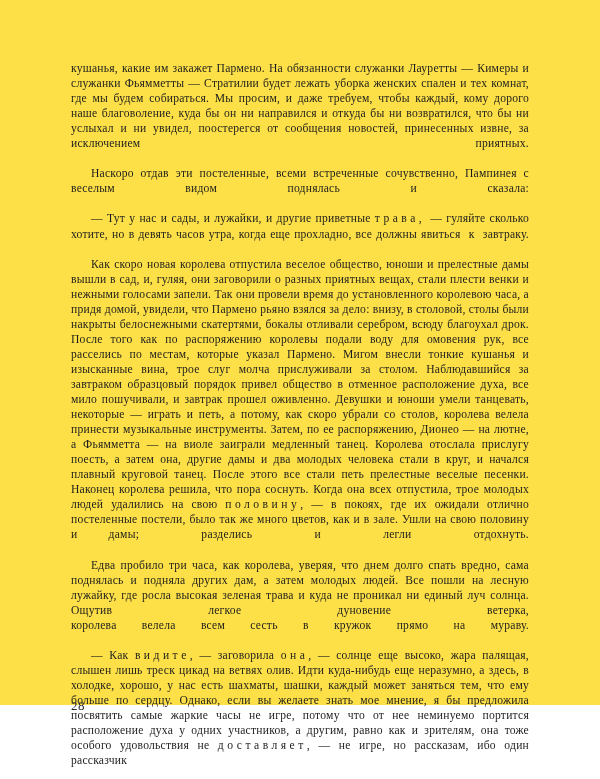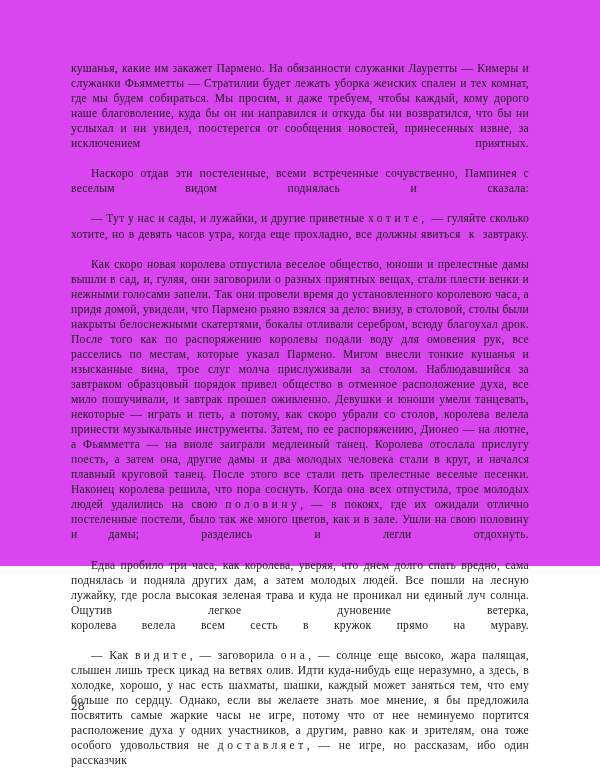--- a/index.html
+++ b/index.html
@@ -14,22 +14,22 @@
     overflow: hidden;
     font-family: "Liberation Serif", "DejaVu Serif", serif;
     color: #1b1b1b;
     -webkit-font-smoothing: antialiased;
   }
 
   .page {
     position: absolute;
     left: 0; top: 0;
     width: 600px;
-    height: 566px;
-    background: #d946ef;
+    height: 705px;
+    background: #fde047;
   }
 
   .text-block {
     position: absolute;
     left: 71px;
     top: 61px;
     width: 458px;
   }
 
   .para {
@@ -75,21 +75,21 @@
 <body>
 
 <div class="page">
 
   <div class="text-block">
 
     <p class="para no-indent"><span>кушанья, какие им закажет Пармено. На обязанности служанки Лауретты&nbsp;— Кимеры и служанки Фьямметты&nbsp;— Стратилии будет лежать уборка женских спален и тех комнат, где мы будем собираться. Мы просим, и даже требуем, чтобы каждый, кому дорого наше благоволение, куда бы он ни направился и откуда бы ни возвратился, что бы ни услыхал и ни увидел, поостерегся от сообщения новостей, принесенных извне, за исключением&nbsp;&nbsp;приятных.</span></p>
 
     <p class="para"><span>Наскоро отдав эти постеленные, всеми встреченные сочувственно, Пампинея с веселым видом поднялась и сказала:</span></p>
 
-    <p class="para tight"><span>—&nbsp;Тут у нас и сады, и лужайки, и другие приветные <span class="sp">хотите</span>,&nbsp; — гуляйте сколько хотите, но в девять часов утра, когда еще прохладно, все должны явиться&nbsp;&nbsp;к&nbsp;&nbsp;завтраку.</span></p>
+    <p class="para tight"><span>—&nbsp;Тут у нас и сады, и лужайки, и другие приветные <span class="sp">трава</span>,&nbsp; — гуляйте сколько хотите, но в девять часов утра, когда еще прохладно, все должны явиться&nbsp;&nbsp;к&nbsp;&nbsp;завтраку.</span></p>
 
     <p class="para"><span>Как скоро новая королева отпустила веселое общество, юноши и прелестные дамы вышли в сад, и, гуляя, они заговорили о разных приятных вещах, стали плести венки и нежными голосами запели. Так они провели время до установленного королевою часа, а придя домой, увидели, что Пармено рьяно взялся за дело: внизу, в столовой, столы были накрыты белоснежными скатертями, бокалы отливали серебром, всюду благоухал дрок. После того как по распоряжению королевы подали воду для омовения рук, все расселись по местам, которые указал Пармено. Мигом внесли тонкие кушанья и изысканные вина, трое слуг молча прислуживали за столом. Наблюдавшийся за завтраком образцовый порядок привел общество в отменное расположение духа, все мило пошучивали, и завтрак прошел оживленно. Девушки и юноши умели танцевать, некоторые&nbsp;— играть и петь, а потому, как скоро убрали со столов, королева велела принести музыкальные инструменты. Затем, по ее распоряжению, Дионео&nbsp;— на лютне, а Фьямметта&nbsp;— на виоле заиграли медленный танец. Королева отослала прислугу поесть, а затем она, другие дамы и два молодых человека стали в круг, и начался плавный круговой танец. После этого все стали петь прелестные веселые песенки. Наконец королева решила, что пора соснуть. Когда она всех отпустила, трое молодых людей удалились на свою <span class="sp">половину</span>, — в покоях, где их ожидали отлично постеленные постели, было так же много цветов, как и в зале. Ушли на свою половину и дамы;&nbsp;&nbsp;разделись&nbsp;&nbsp;и&nbsp;&nbsp;легли&nbsp;&nbsp;отдохнуть.</span></p>
 
     <p class="para"><span>Едва пробило три часа, как королева, уверяя, что днем долго спать вредно, сама поднялась и подняла других дам, а затем молодых людей. Все пошли на лесную лужайку, где росла высокая зеленая трава и куда не проникал ни единый луч солнца. Ощутив легкое дуновение ветерка, королева&nbsp;&nbsp;велела&nbsp;&nbsp;всем&nbsp;&nbsp;сесть&nbsp;&nbsp;в&nbsp;&nbsp;кружок&nbsp;&nbsp;прямо&nbsp;&nbsp;на&nbsp;&nbsp;мураву.</span></p>
 
     <p class="para flush"><span>—&nbsp;Как <span class="sp">видите</span>,&nbsp;— заговорила <span class="sp">она</span>,&nbsp;— солнце еще высоко, жара палящая, слышен лишь треск цикад на ветвях олив. Идти куда-нибудь еще неразумно, а здесь, в холодке, хорошо, у нас есть шахматы, шашки, каждый может заняться тем, что ему больше по сердцу. Однако, если вы желаете знать мое мнение, я бы предложила посвятить самые жаркие часы не игре, потому что от нее неминуемо портится расположение духа у одних участников, а другим, равно как и зрителям, она тоже особого удовольствия не <span class="sp">доставляет</span>, — не игре, но рассказам, ибо один рассказчик</span></p>
 
   </div>
 
   <div class="folio">28</div>

